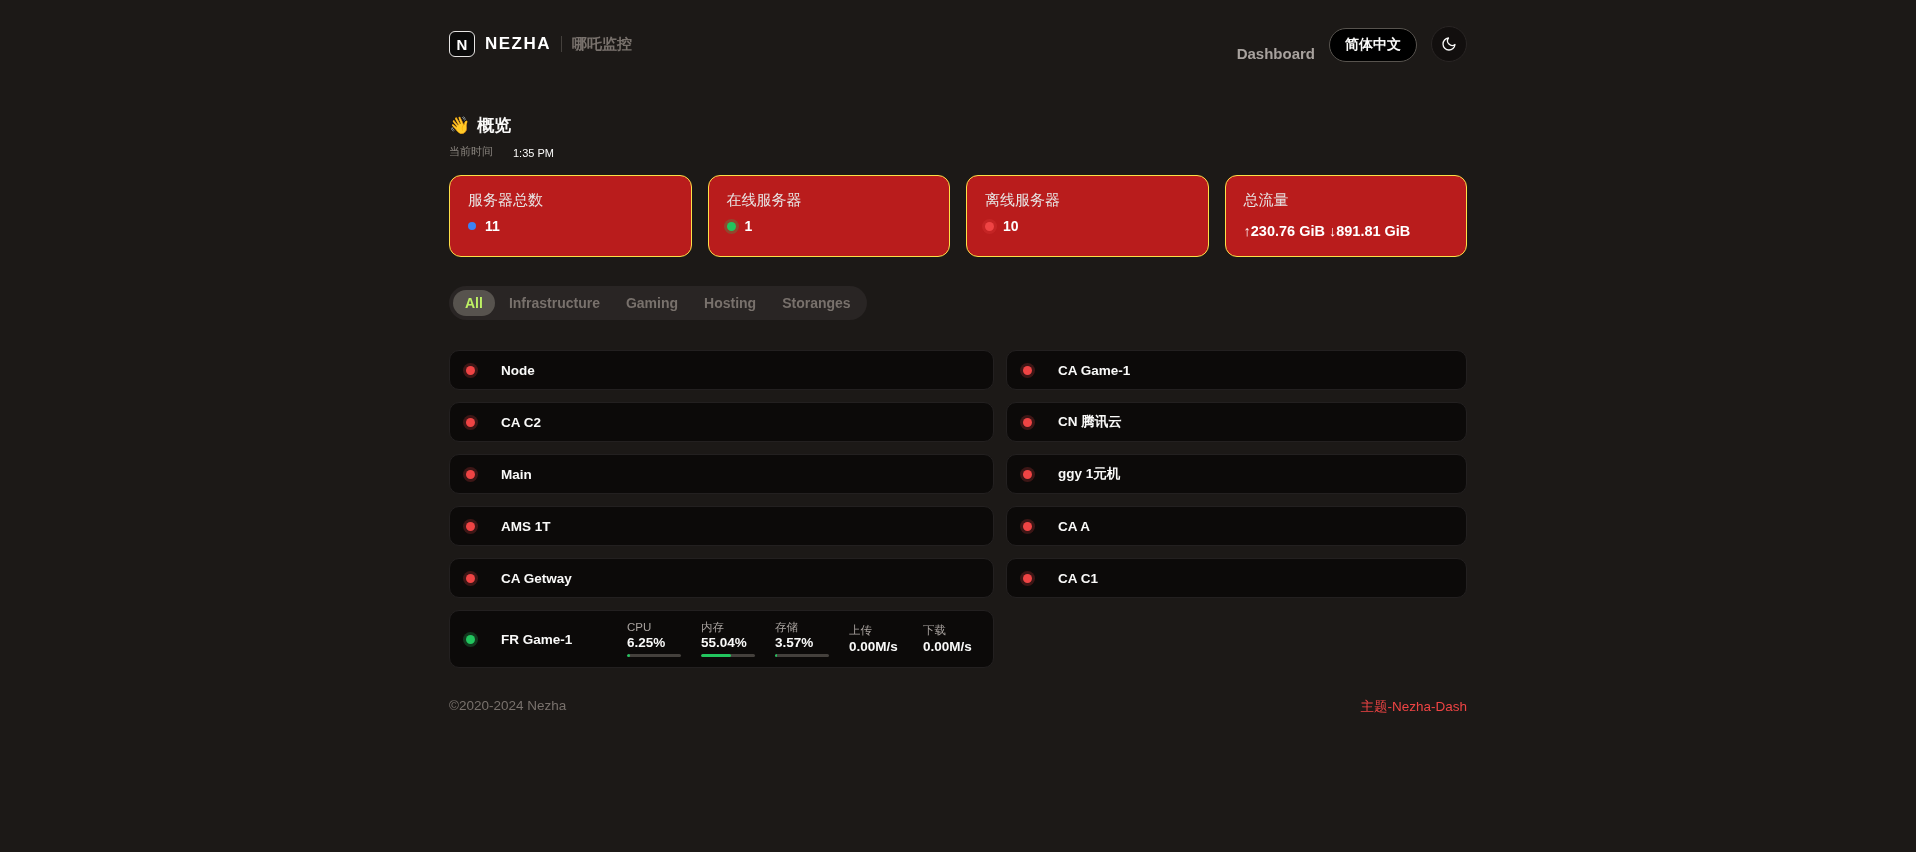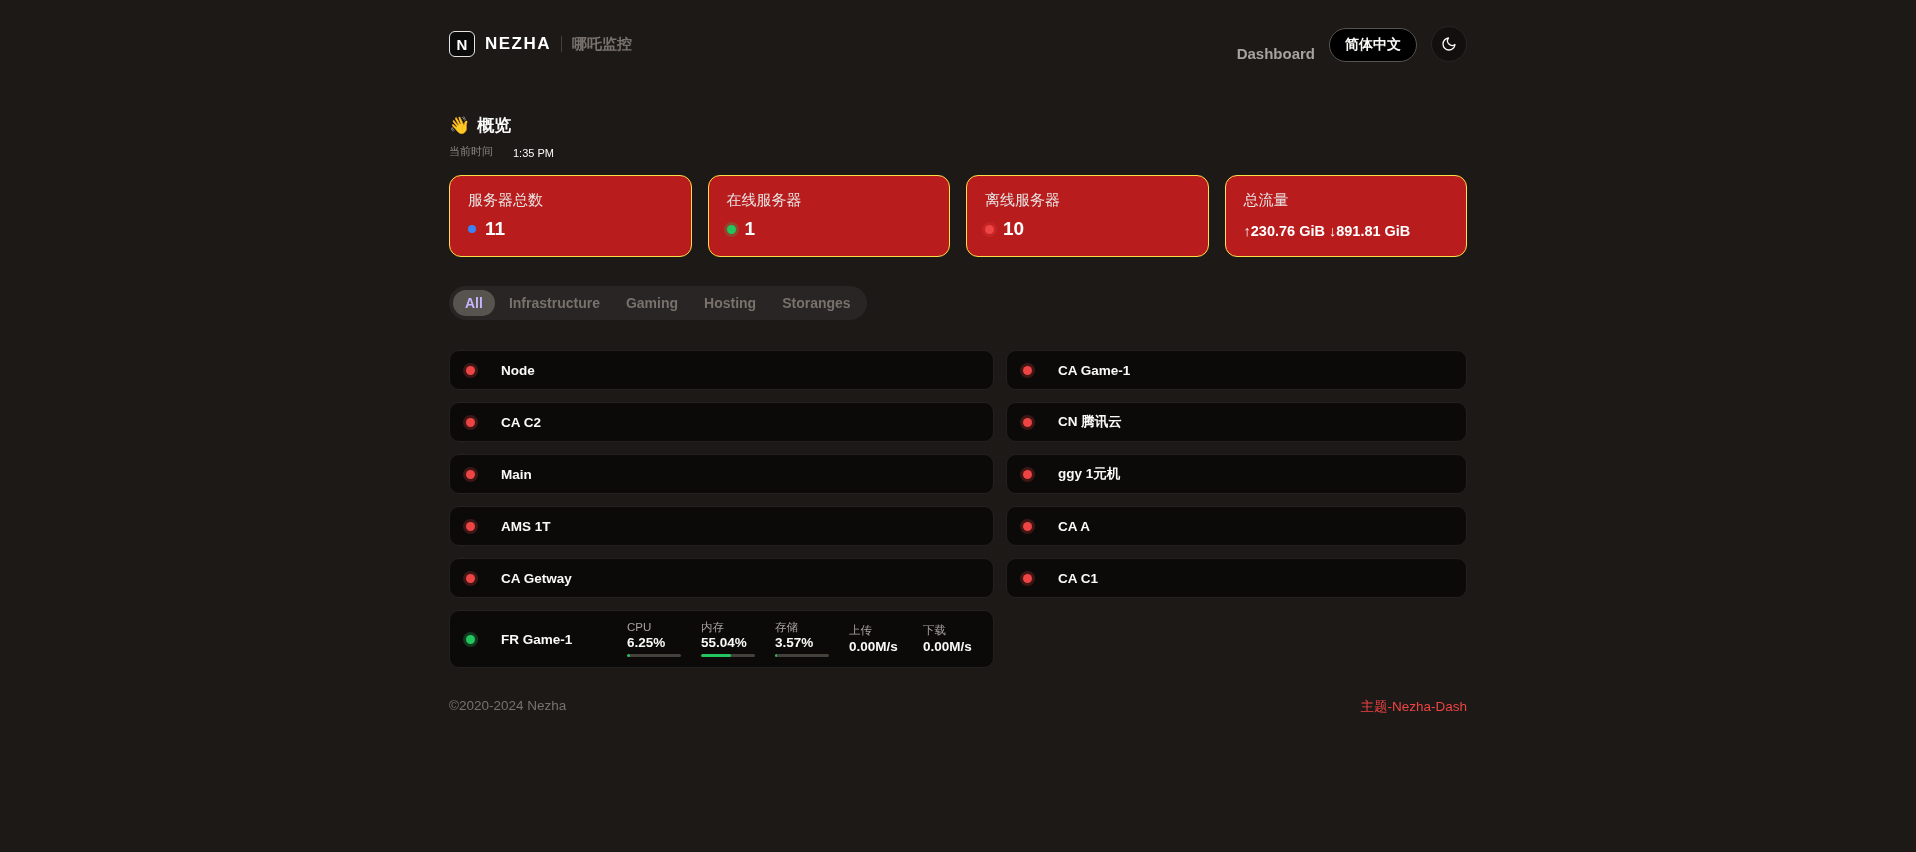--- a/index.html
+++ b/index.html
@@ -51,40 +51,40 @@
   .time-value { color: #fafaf9; font-weight: 500; }
 
   
   .stats-grid { margin-top: 16px; display: grid; grid-template-columns: repeat(4, 1fr); gap: 16px; }
   .stat-card {
     background: #b91c1c; border: 1px solid #fde047; border-radius: 12px;
     padding: 15px 18px; height: 82px;
   }
   .stat-label { font-size: 15px; color: #e7e5e4; font-weight: 500; }
   .stat-value-row { margin-top: 8px; display: flex; align-items: center; gap: 9px; }
-  .stat-value { font-size: 19px; font-weight: 700; color: #ffffff; }
+  .stat-value { font-size: 14px; font-weight: 700; color: #ffffff; }
   .stat-card.traffic .stat-value-row { margin-top: 13px; }
   .stat-card.traffic .stat-value { font-size: 14.5px; }
 
   .dot { width: 9px; height: 9px; border-radius: 50%; flex: none; display: inline-block; }
   .dot-blue  { background: #3b82f6; width: 8px; height: 8px; }
   .dot-green { background: #22c55e; box-shadow: 0 0 0 3px rgba(34,197,94,.25); }
   .dot-red   { background: #ef4444; box-shadow: 0 0 0 3px rgba(239,68,68,.22); }
 
   
   .tabs {
     margin-top: 29px; display: inline-flex; align-items: center;
     background: #292524; border-radius: 9999px; padding: 4px; gap: 2px;
   }
   .tab {
     border: none; background: transparent; font-family: inherit;
     font-size: 14px; font-weight: 700; color: #78716c;
     padding: 5px 12px; border-radius: 9999px; cursor: pointer;
   }
-  .tab.active { background: #57534e; color: #c4b5fd; }
+  .tab.active { background: #57534e; color: #bef264; }
 
   
   .server-grid { margin-top: 30px; display: grid; grid-template-columns: 1fr 1fr; gap: 12px; align-items: start; }
   .server-row {
     background: #0c0a09; border: 1px solid #232020; border-radius: 10px;
     min-height: 40px; display: flex; align-items: center;
     padding: 6px 16px; cursor: pointer;
   }
   .server-row .dot { margin-right: 26px; }
   .server-name { font-size: 13.5px; font-weight: 700; color: #fafaf9; min-width: 126px; }

